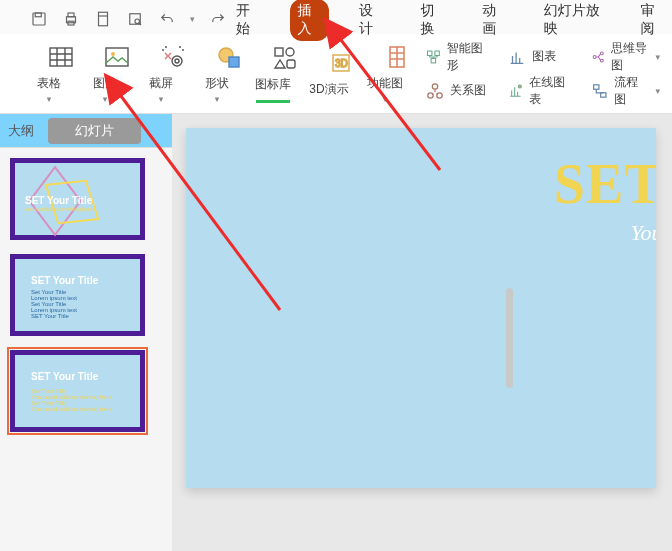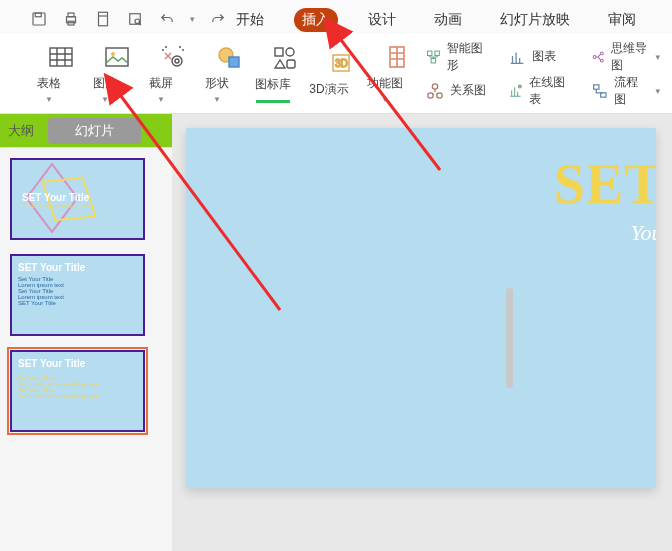--- a/index.html
+++ b/index.html
@@ -34,28 +34,28 @@
   .ribbon-small {
     display:flex; align-items:center; gap:6px; font-size:12px; color:#444; height:28px;
     padding:0 4px; cursor:pointer;
   }
   .ribbon-small svg { width:18px; height:18px; }
 
   .underline-green { width: 34px; height: 3px; background: #2fbf5d; margin-top: 3px; }
 
   .workspace { display:flex; height: calc(551px - 114px); border-top:0; }
   .sidepanel { width: 172px; background:#f5f5f5; display:flex; flex-direction:column; }
-  .side-tabs { display:flex; align-items:center; height:34px; padding-left:4px; gap:10px; font-size:13px; border-bottom:1px solid #ddd; background:#84cc16;}
+  .side-tabs { display:flex; align-items:center; height:34px; padding-left:4px; gap:10px; font-size:13px; border-bottom:1px solid #ddd; background:#7dd3fc;}
   .side-tabs .stab { color:#555; cursor:pointer; padding:4px 4px;}
   .side-tabs .stab.active { background:#9a9a9a; color:#fff; border-radius:4px; padding:4px 27px; }
 
   .thumbs { flex:1; overflow-y:auto; padding:10px; }
   .thumb {
-    width: 135px; height: 82px; background:#b6dcef; border:2px solid #4c1d95; margin-bottom:14px;
-    position:relative; padding:6px; font-family: Georgia, serif;
+    width: 135px; height: 82px; background:#b6dcef; border:5px solid #4c1d95; margin-bottom:14px;
+    position:relative; padding:16px; font-family: Georgia, serif;
   }
   .thumb.selected { outline:2px solid #ec6b3d; outline-offset:1px; }
   .thumb .t-title { color:#fff; font-weight:bold; font-size:10px; }
   .thumb .t-sub { color:#f4da55; font-size:5px; }
   .thumb .t-content { color:#2a6aa5; font-size:6px; margin-top:3px; }
 
   .thumb-triangle::before {
     content:""; position:absolute; left:18px; top:16px; width:40px; height:40px;
     border:2px solid #d98fc0; transform:rotate(45deg) skew(8deg,8deg);
   }
@@ -119,20 +119,21 @@
   <span class="qicon"><svg viewBox="0 0 24 24" fill="none" stroke="#666" stroke-width="1.6">
         <path d="M15 14l4-4-4-4"></path>
         <path d="M19 10h-9a5 5 0 00-5 5v1"></path>
       </svg></span>
 </div>
 
 <div class="tabs">
   <span class="tab">开始</span>
   <span class="tab active">插入</span>
   <span class="tab">设计</span>
+  <span class="tab">切换</span>
   <span class="tab">动画</span>
   <span class="tab">幻灯片放映</span>
   <span class="tab">审阅</span>
 </div>
 
 <div class="ribbon">
 
   <div class="ribbon-btn">
     <span class="ricon">
         <svg viewBox="0 0 28 28" fill="none" stroke="#555" stroke-width="1.4">

